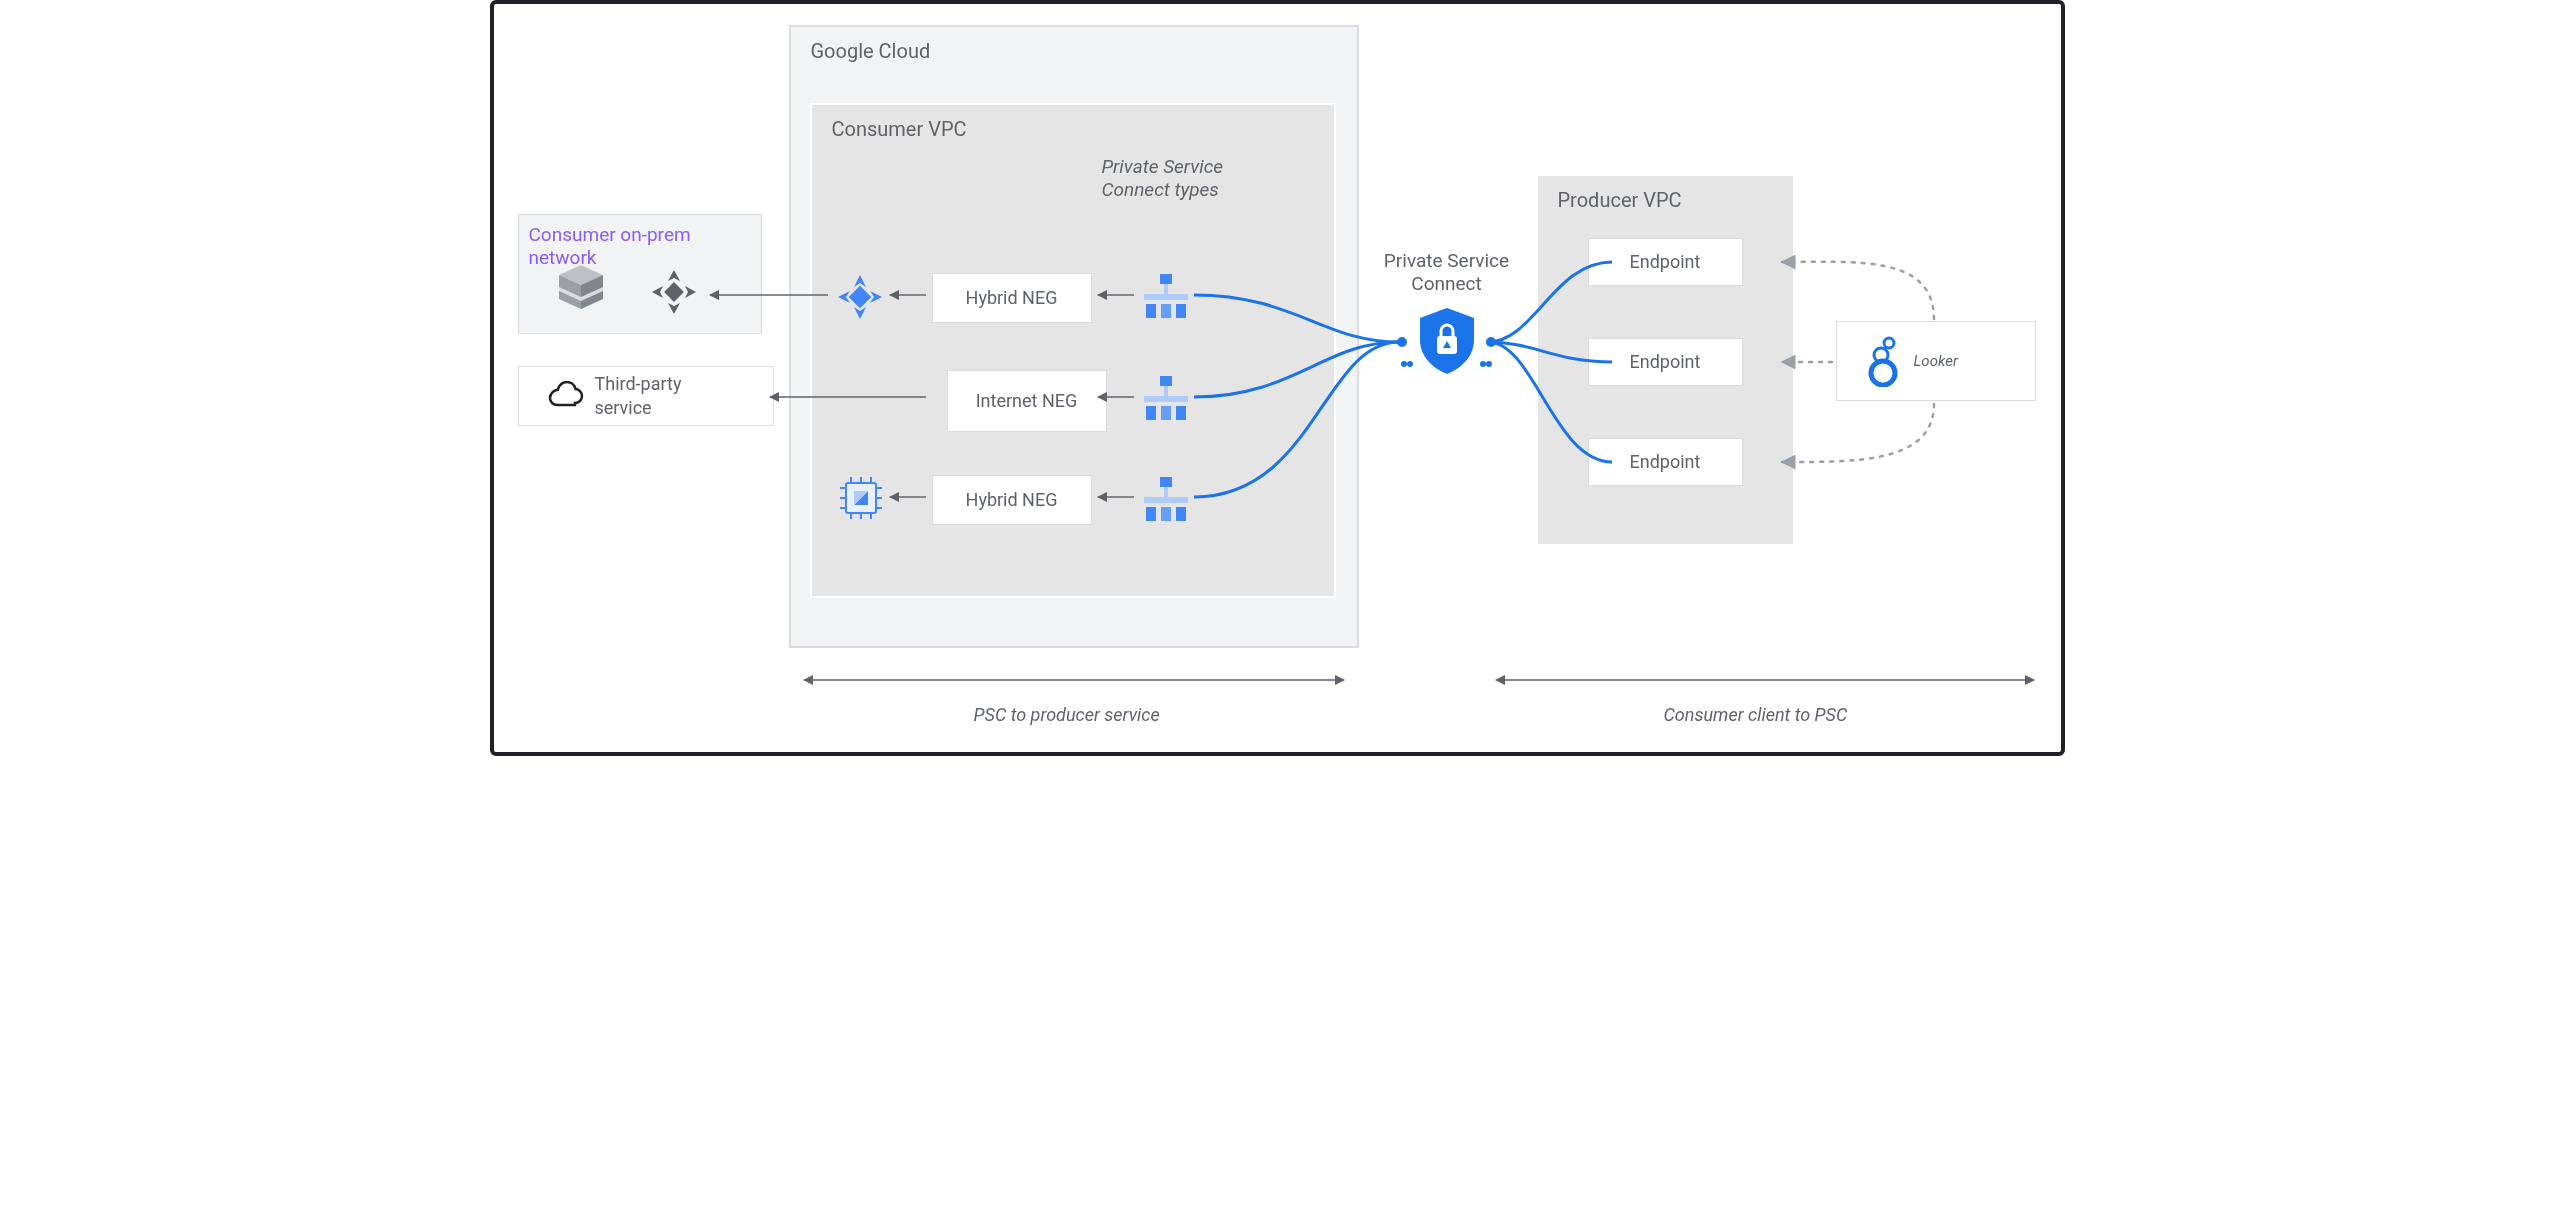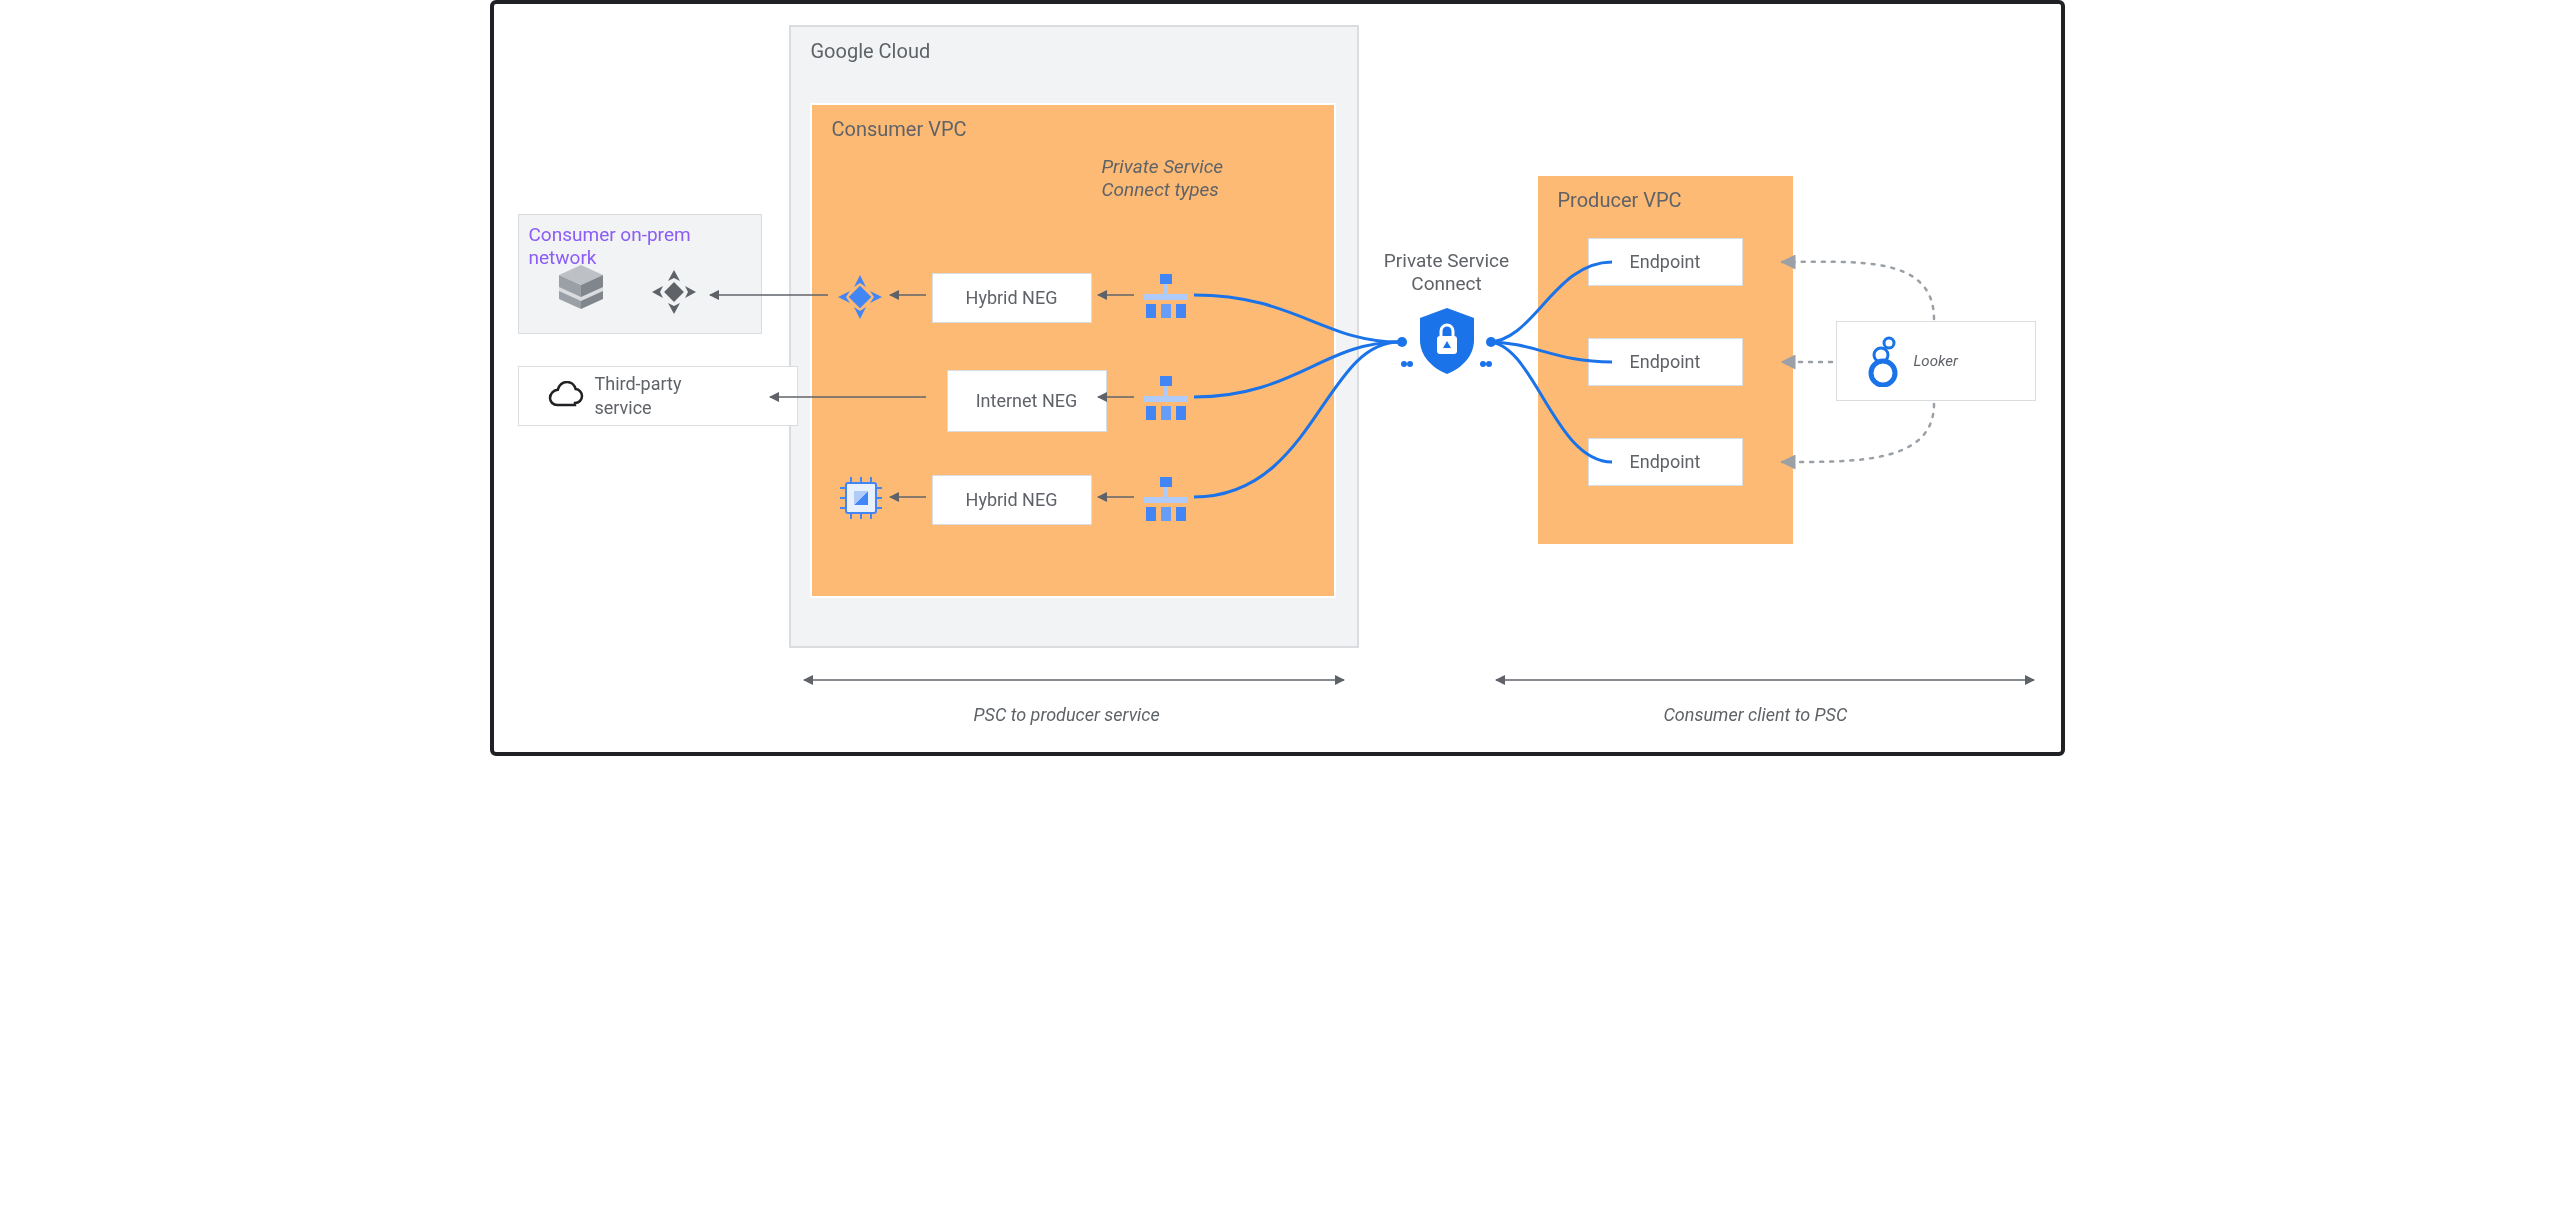--- a/index.html
+++ b/index.html
@@ -37,21 +37,21 @@
     background: #f1f3f4;
   }
   .gc-label, .vpc-label {
     position: absolute;
     top: 12px; left: 20px;
     font-size: 20px;
     color: #5f6368;
   }
   .vpc {
     border: 2px solid #fff;
-    background: #fdba74;
+    background: #e5e5e5;
     text-decoration: underline;
   }
   .vpc-prod { border: none; }
   .onprem {
     background: #f1f3f4;
     border: 1px solid #dadce0;
   }
   .onprem-label {
     position: absolute; top: 8px; left: 10px;
     font-size: 19px; color: #8b5cf6;
@@ -182,21 +182,21 @@
           <polygon points="25,3 31,14 25,11 19,14"></polygon>
           <polygon points="25,47 31,36 25,39 19,36"></polygon>
           <polygon points="3,25 14,19 11,25 14,31"></polygon>
           <polygon points="47,25 36,19 39,25 36,31"></polygon>
           <rect x="18" y="18" width="14" height="14" transform="rotate(45 25 25)"></rect>
         </g>
       </svg>
     </div>
   </div>
 
-  <div class="abs box" style="left:24px; top:362px; width:280px; height:60px; justify-content:flex-start; gap:10px;">
+  <div class="abs box" style="left:24px; top:362px; width:256px; height:60px; justify-content:flex-start; gap:10px;">
     <span>
       <svg class="icon" width="40" height="30" viewBox="0 0 40 30">
         <path d="M30 22c4 0 7-3 7-7 0-3.6-2.8-6.6-6.4-7C29.6 4 26.2 1 22 1c-4.6 0-8.4 3.3-9.2 7.7C8.7 9 5 12.5 5 17c0 4 3.2 7 7.2 7H30z" fill="none" stroke="#202124" stroke-width="2.5"></path>
       </svg>
     </span>
     <span style="white-space:pre; text-align:left;">Third-party
 service</span>
   </div>
 
   <div class="abs psc-label" style="left:878px; top:245px; width:150px; white-space:pre;">Private Service

